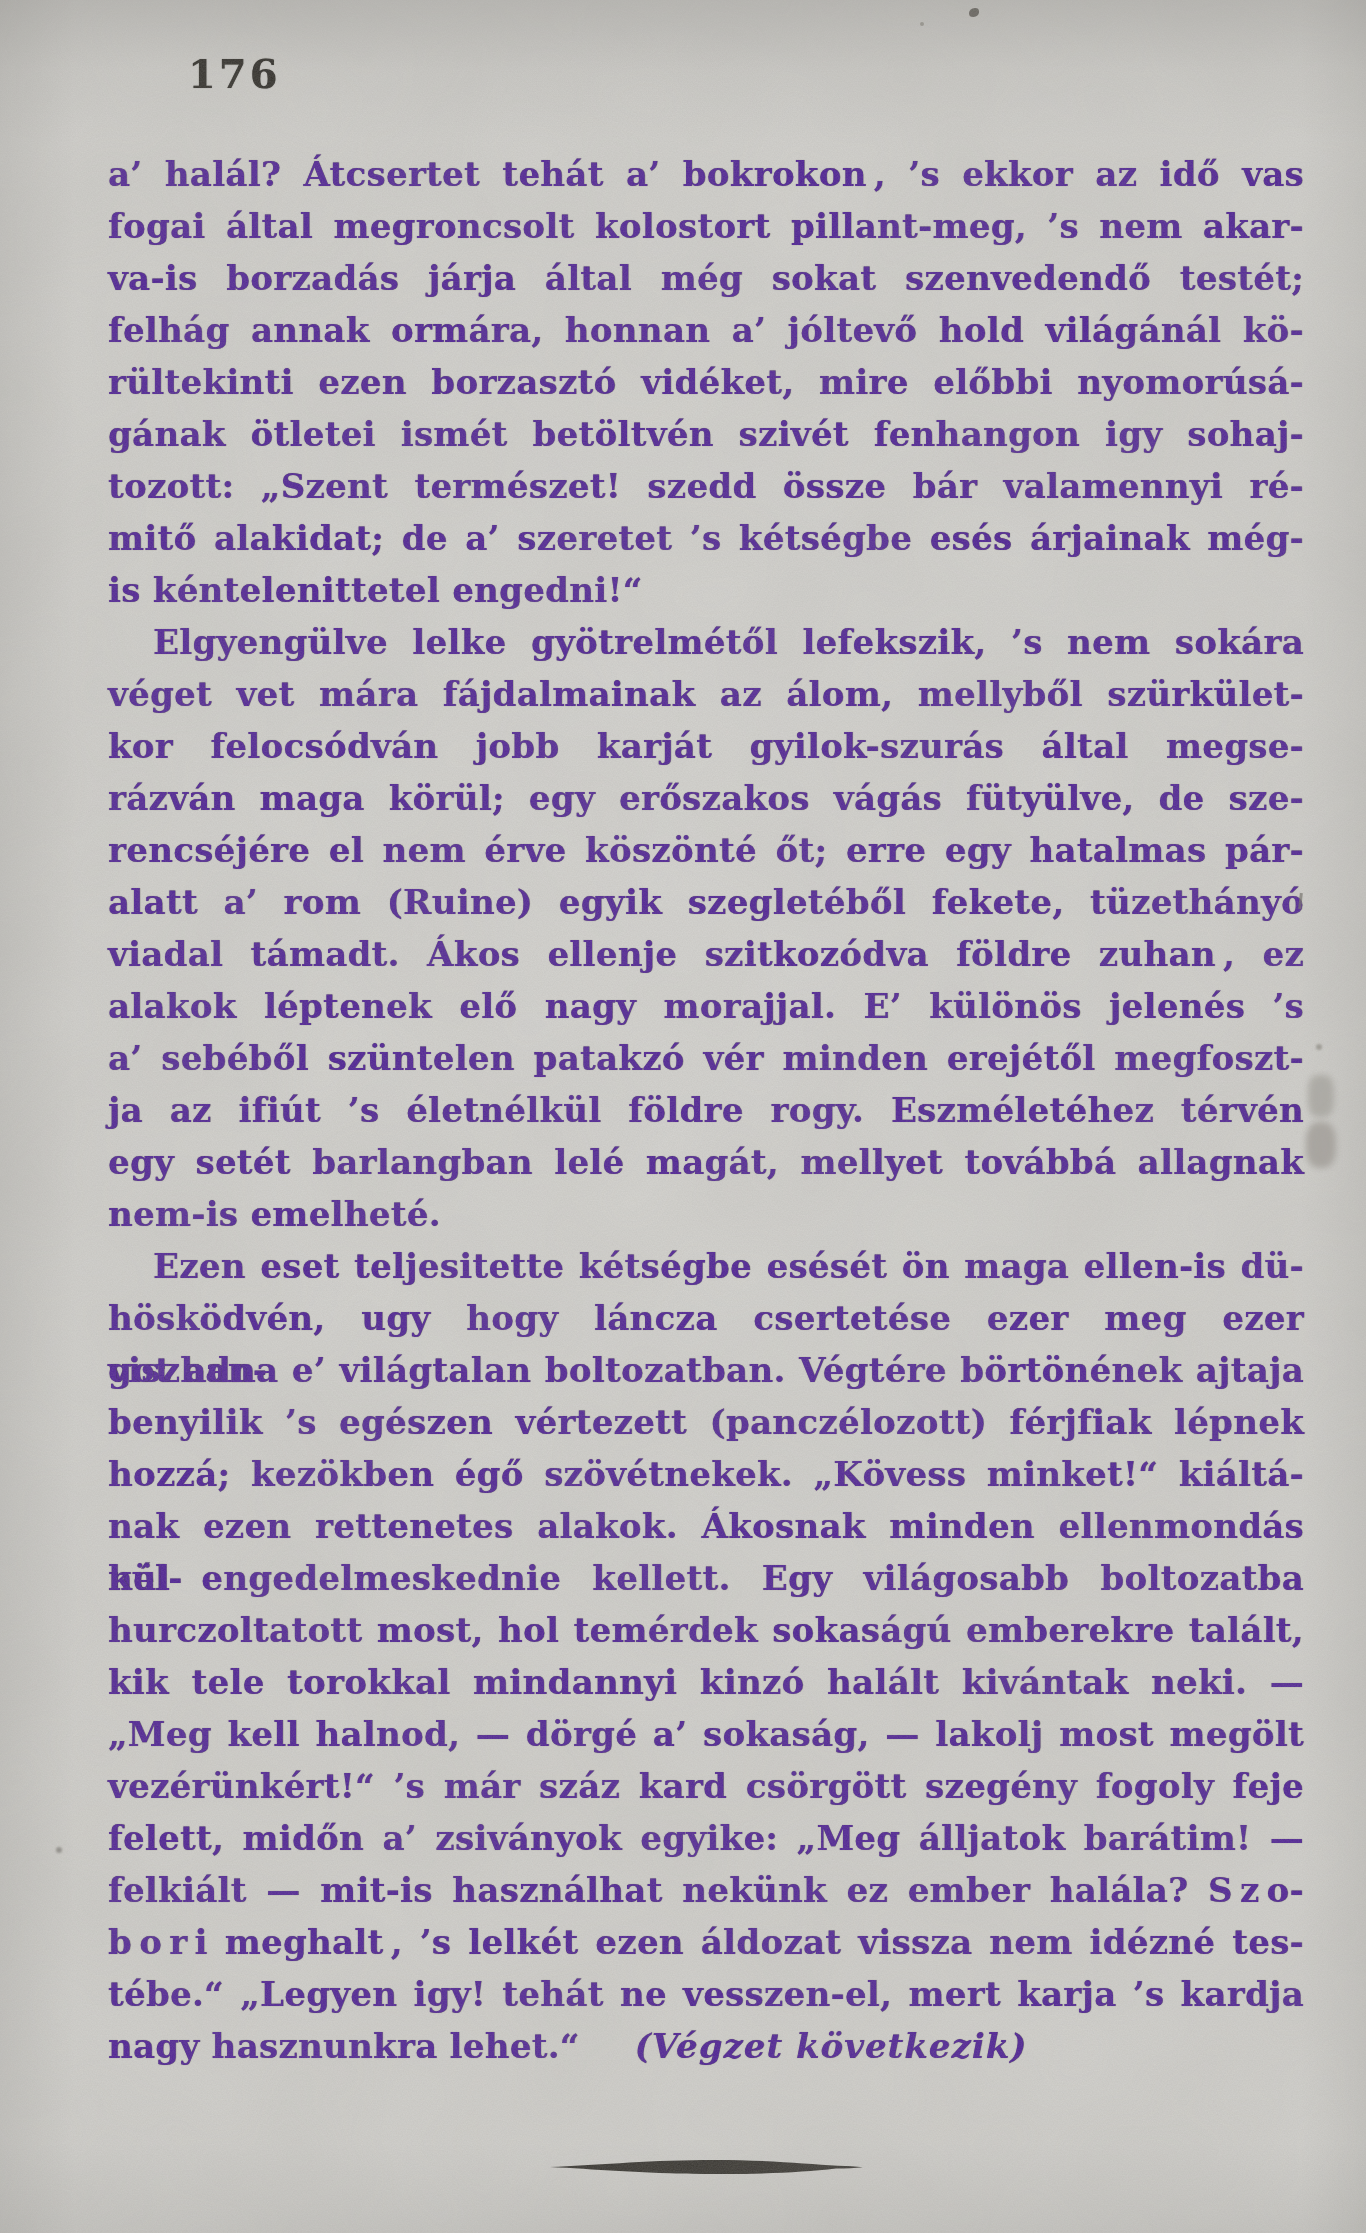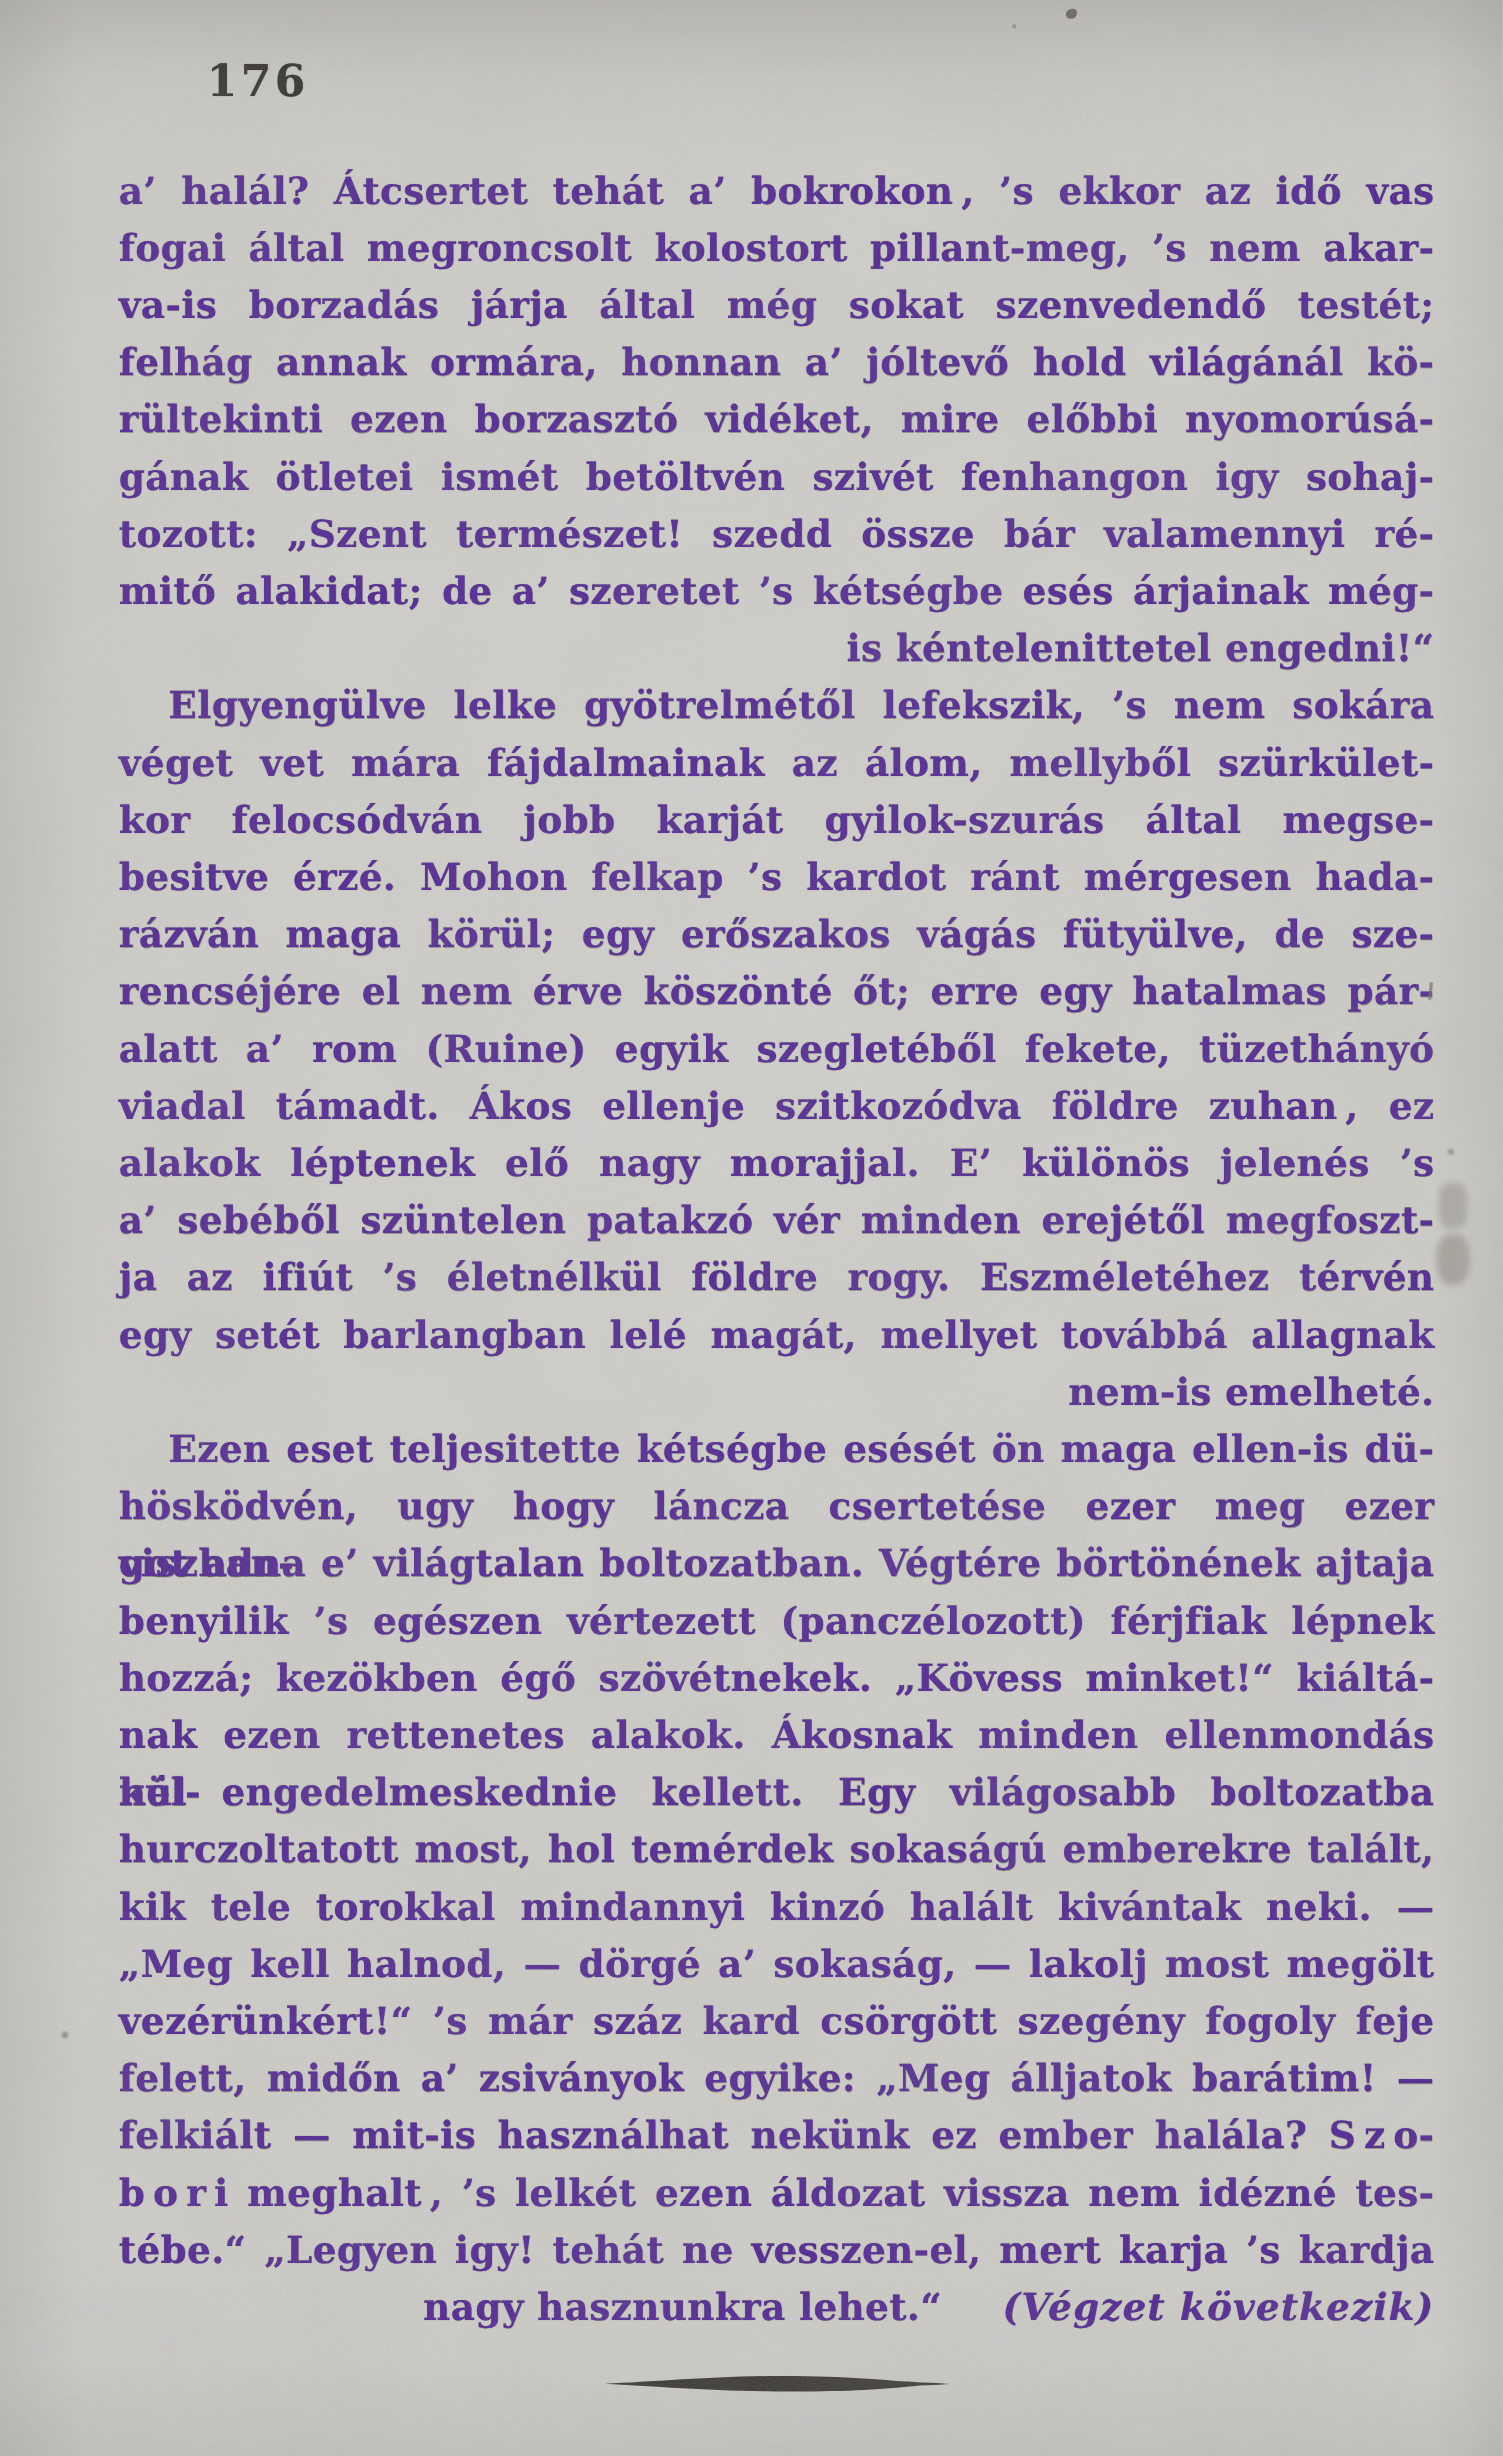--- a/index.html
+++ b/index.html
@@ -26,21 +26,21 @@
     font-size:40px;font-weight:bold;color:#2e2c27;
     letter-spacing:3px;
     text-shadow:0 0 1px rgba(46,44,39,0.55);
   }
   .text-block{
     position:absolute;left:108px;top:148px;width:1196px;
     font-size:34px;font-weight:bold;color:#4c1d95;
     letter-spacing:0.3px;
     text-shadow:0 0 1px rgba(44,42,37,0.5), 0.4px 0.4px 0.6px rgba(44,42,37,0.35);
   }
-  .line{height:52px;line-height:52px;white-space:pre-wrap;text-align:right;}
+  .line{height:52px;line-height:52px;white-space:pre-wrap;}
   .line.j{text-align:justify;text-align-last:justify;}
   .line.ind{text-indent:45px;}
   .it{font-style:italic;font-weight:bold;margin-left:55px;letter-spacing:1px;}
   .divider{position:absolute;left:546px;top:2156px;width:320px;height:22px;}
   
   .speck{position:absolute;pointer-events:none;}
   .s1{left:969px;top:8px;width:10px;height:9px;background:#57544e;border-radius:60% 40% 55% 45%;filter:blur(0.6px);opacity:.85;}
   .s2{left:920px;top:22px;width:4px;height:4px;background:#7b786f;border-radius:50%;filter:blur(0.5px);opacity:.6;}
   .s3{left:1299px;top:893px;width:3px;height:16px;background:#6e6b64;transform:rotate(6deg);filter:blur(0.4px);opacity:.7;}
   .s4{left:1308px;top:1075px;width:26px;height:42px;background:#a9a7a1;border-radius:35%;filter:blur(3px);opacity:.85;}
@@ -63,21 +63,20 @@
       <div class="line j">va-is borzadás járja által még sokat szenvedendő testét;</div>
       <div class="line j">felhág annak ormára, honnan a’ jóltevő hold világánál kö-</div>
       <div class="line j">rültekinti ezen borzasztó vidéket, mire előbbi nyomorúsá-</div>
       <div class="line j">gának ötletei ismét betöltvén szivét fenhangon igy sohaj-</div>
       <div class="line j">tozott: „Szent természet! szedd össze bár valamennyi ré-</div>
       <div class="line j">mitő alakidat; de a’ szeretet ’s kétségbe esés árjainak még-</div>
       <div class="line">is kéntelenittetel engedni!“</div>
       <div class="line j ind">Elgyengülve lelke gyötrelmétől lefekszik, ’s nem sokára</div>
       <div class="line j">véget vet mára fájdalmainak az álom, mellyből szürkület-</div>
       <div class="line j">kor felocsódván jobb karját gyilok-szurás által megse-</div>
-      <div class="line j">besitve érzé. Mohon felkap ’s kardot ránt mérgesen hada-</div>
       <div class="line j">rázván maga körül; egy erőszakos vágás fütyülve, de sze-</div>
       <div class="line j">rencséjére el nem érve köszönté őt; erre egy hatalmas pár-</div>
       <div class="line j">alatt a’ rom (Ruine) egyik szegletéből fekete, tüzethányó</div>
       <div class="line j">viadal támadt. Ákos ellenje szitkozódva földre zuhan , ez</div>
       <div class="line j">alakok léptenek elő nagy morajjal. E’ különös jelenés ’s</div>
       <div class="line j">a’ sebéből szüntelen patakzó vér minden erejétől megfoszt-</div>
       <div class="line j">ja az ifiút ’s életnélkül földre rogy. Eszméletéhez térvén</div>
       <div class="line j">egy setét barlangban lelé magát, mellyet továbbá allagnak</div>
       <div class="line">nem-is emelheté.</div>
       <div class="line j ind">Ezen eset teljesitette kétségbe esését ön maga ellen-is dü-</div>

